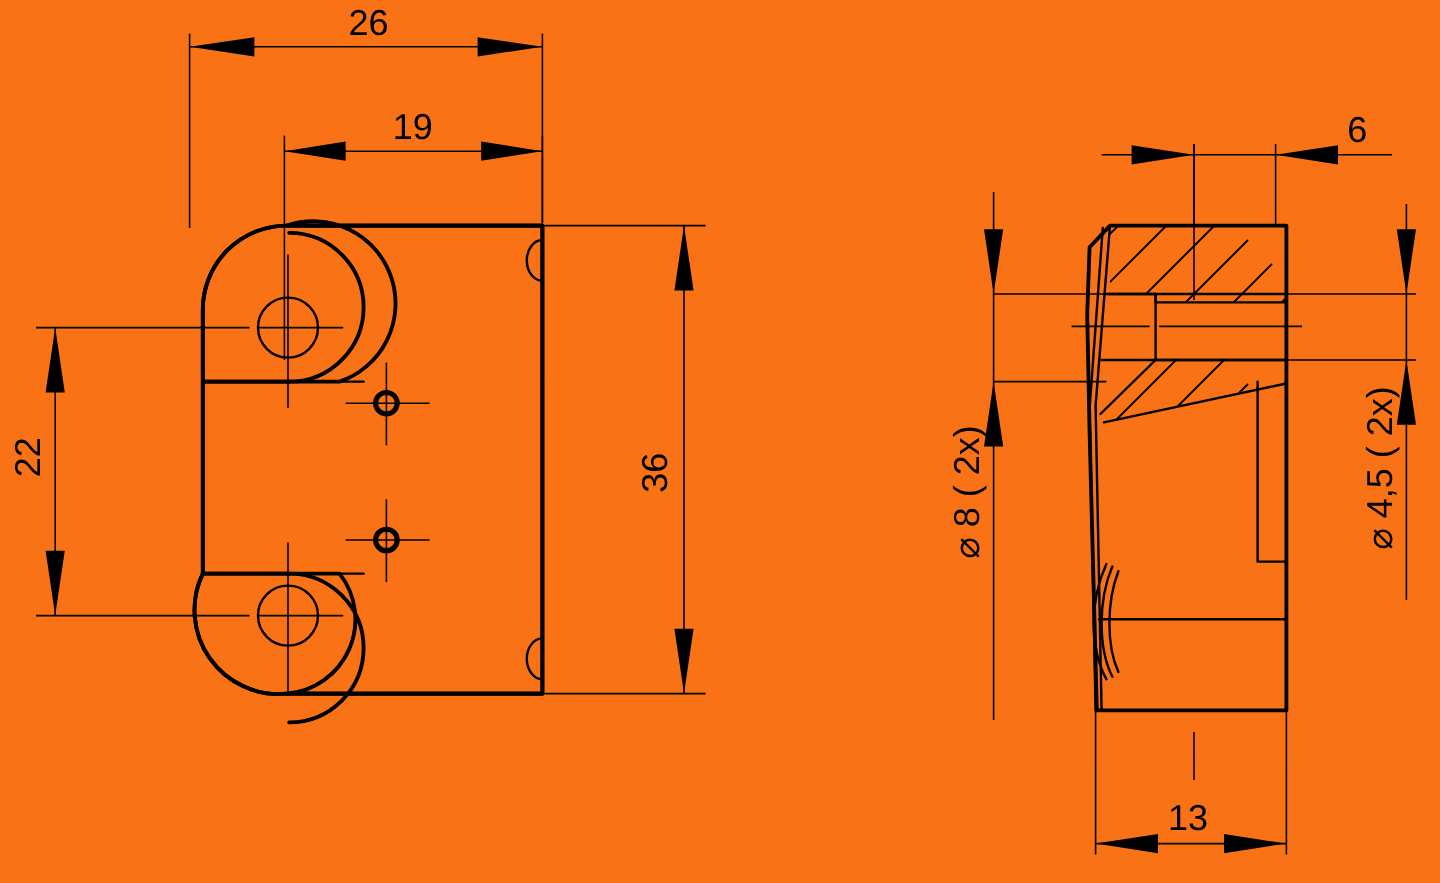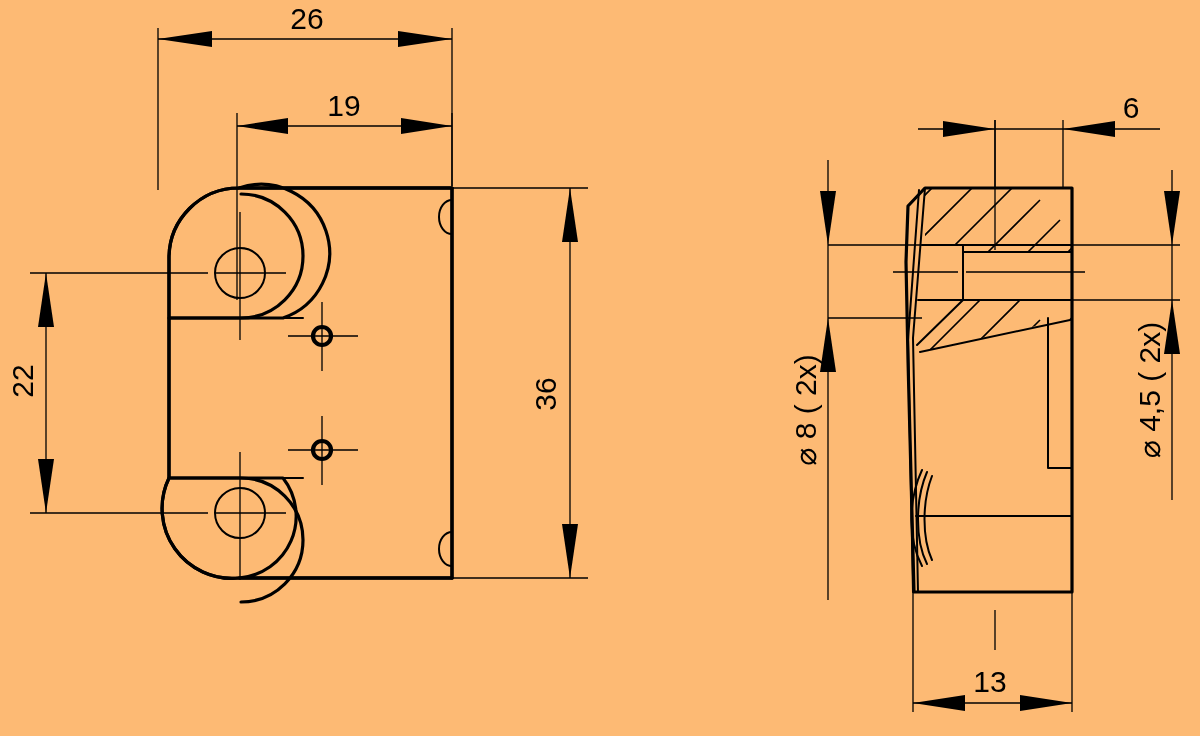--- a/index.html
+++ b/index.html
@@ -8,21 +8,21 @@
     padding: 0;
     background: #ffffff;
   }
   body {
     font-family: "Liberation Sans", sans-serif;
   }
   #drawing-root {
     position: relative;
     width: 1200px;
     height: 736px;
-    background: #fdba74;
+    background: #f97316;
     overflow: hidden;
   }
   svg#cad {
     display: block;
     width: 1200px;
     height: 736px;
   }
   .outline {
     fill: none;
     stroke: #000000;

